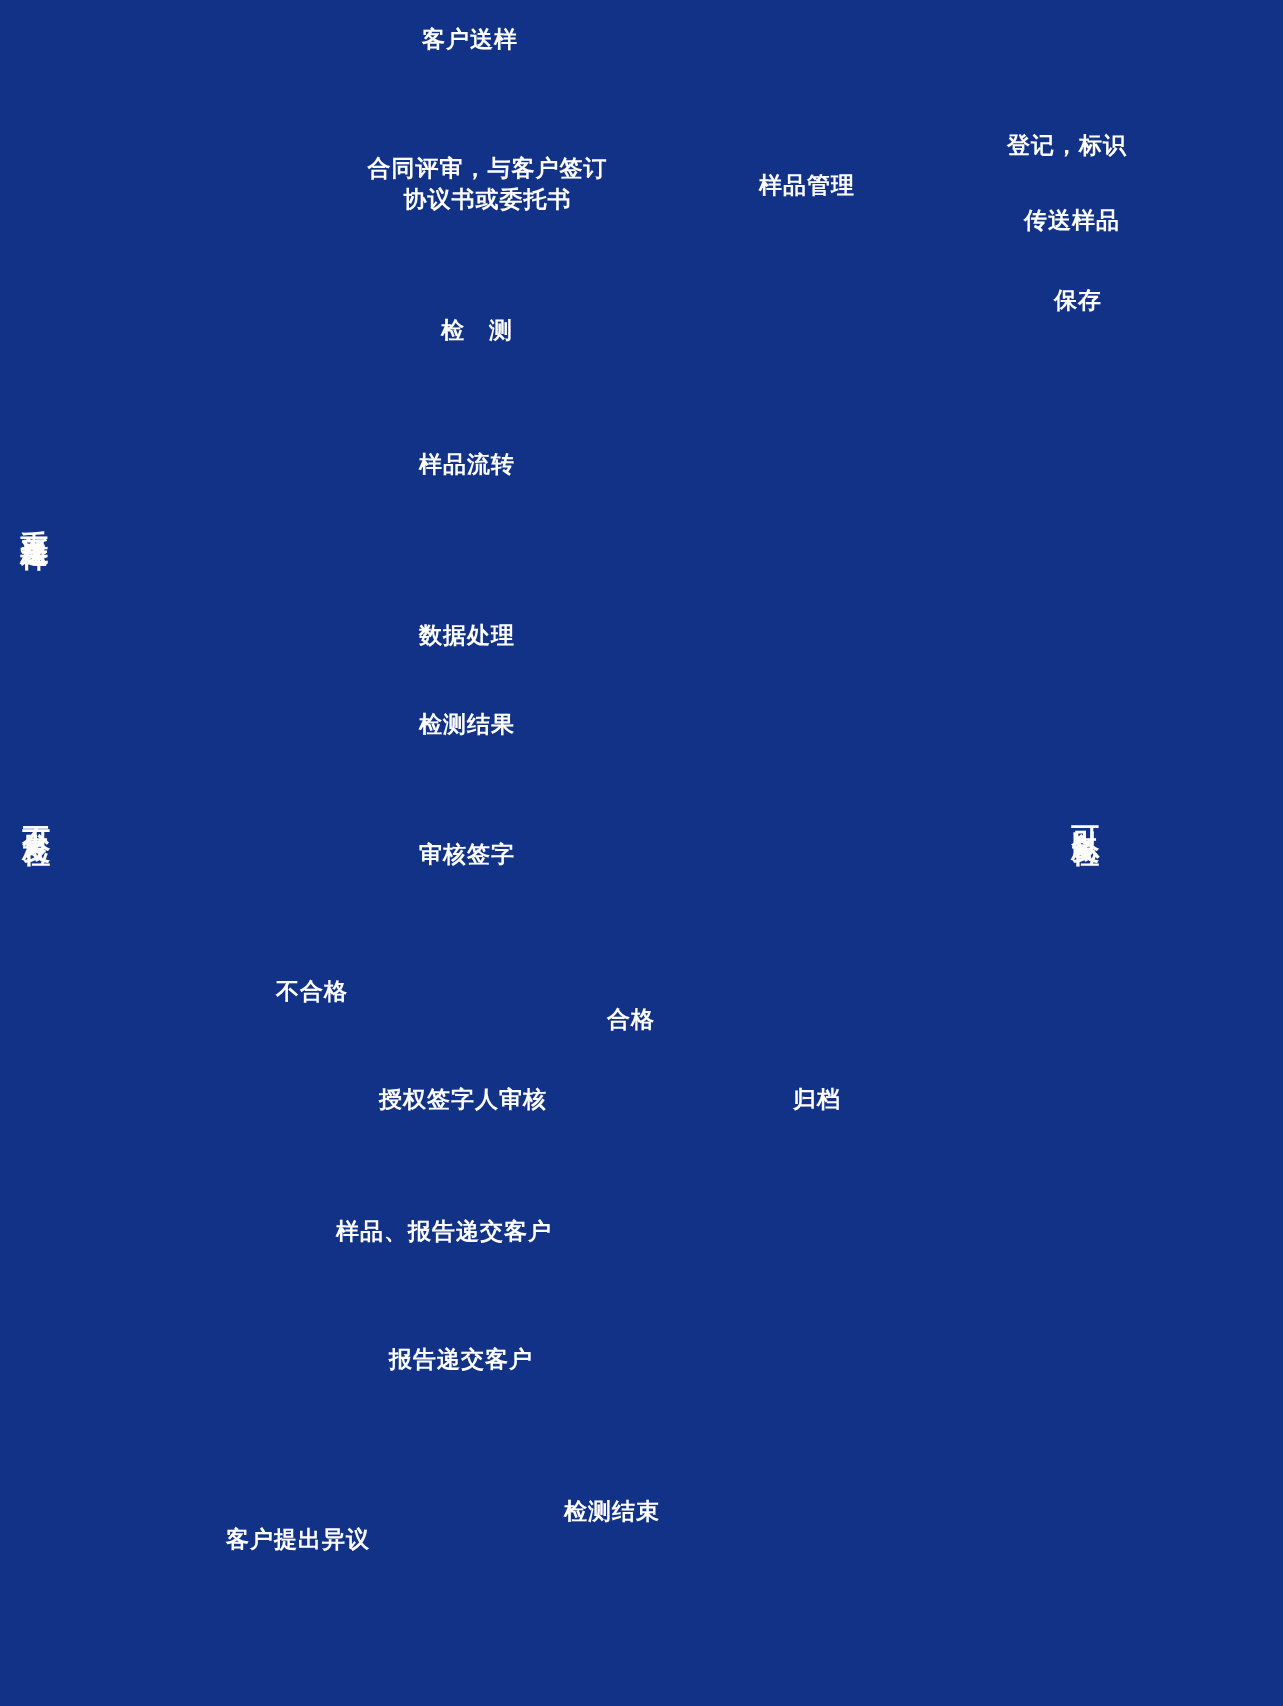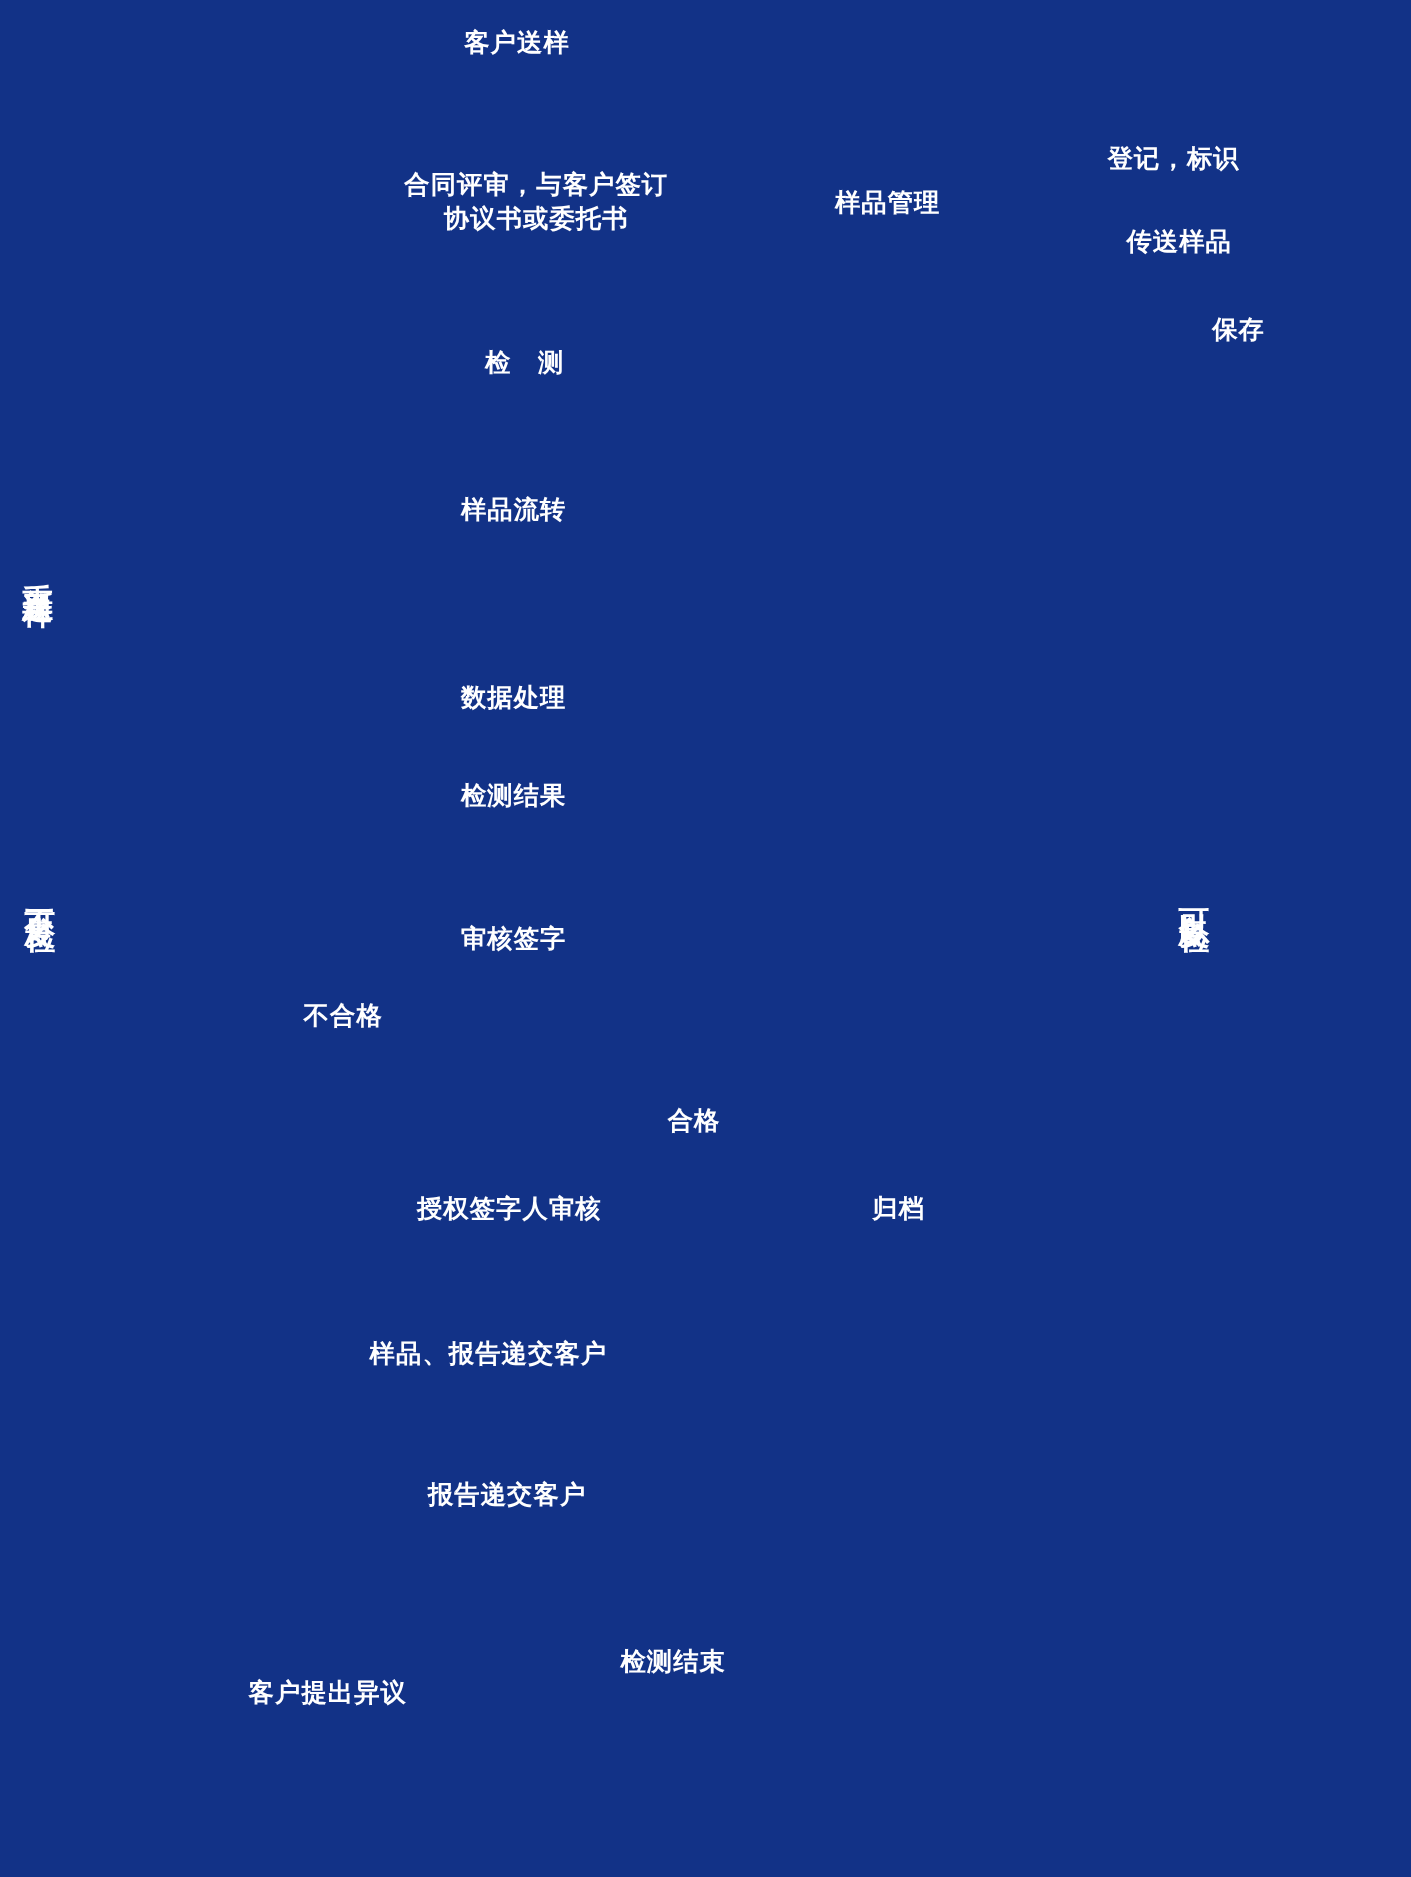--- a/index.html
+++ b/index.html
@@ -33,30 +33,30 @@
     letter-spacing: 4px;
     font-size: 28px;
   }
 
   
   #n-customer-send-sample { left: 422px; top: 24px; }
   #n-contract-review      { left: 330px; top: 153px; width: 315px; }
   #n-sample-management    { left: 759px; top: 170px; }
   #n-register-identify    { left: 1007px; top: 130px; }
   #n-transfer-sample      { left: 1024px; top: 205px; }
-  #n-store-sample         { left: 1102px; top: 285px; }
+  #n-store-sample         { left: 1054px; top: 285px; }
   #n-testing              { left: 441px; top: 315px; }
   #n-sample-circulation   { left: 419px; top: 449px; }
   #n-data-processing      { left: 419px; top: 578px; margin-top: 42px; }
   #n-test-result          { left: 419px; top: 709px; }
   #n-review-sign          { left: 419px; top: 839px; }
   #n-resend-sample        { left: 15px;  top: 508px; }
   #n-cannot-retest        { left: 17px;  top: 804px; }
   #n-can-retest           { left: 1066px; top: 804px; }
-  #n-unqualified          { left: 276px; top: 909px; }
+  #n-unqualified          { left: 276px; top: 976px; }
   #n-qualified            { left: 607px; top: 1004px; }
   #n-authorized-review    { left: 379px; top: 1084px; }
   #n-archive              { left: 793px; top: 1084px; }
   #n-sample-report        { left: 336px; top: 1216px; }
   #n-report-customer      { left: 389px; top: 1344px; }
   #n-customer-objection   { left: 226px; top: 1496px; margin-top: 28px; }
   #n-testing-end          { left: 564px; top: 1496px; }
 </style>
 </head>
 <body>

